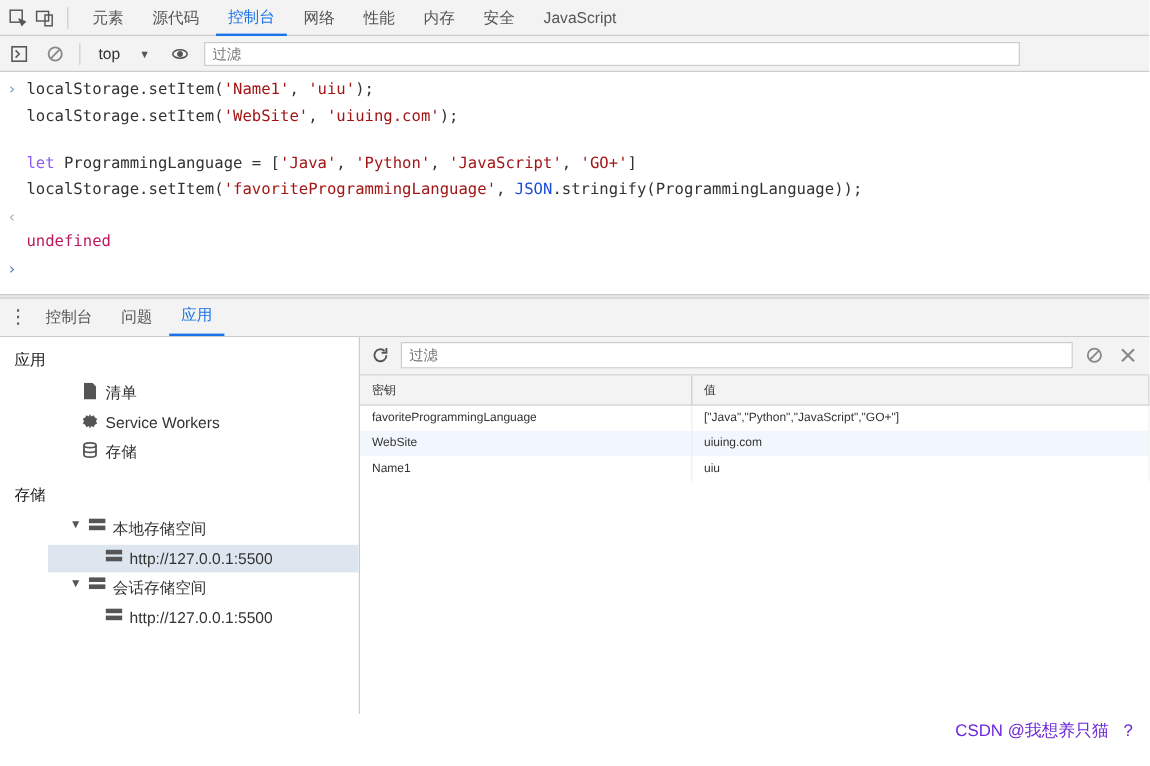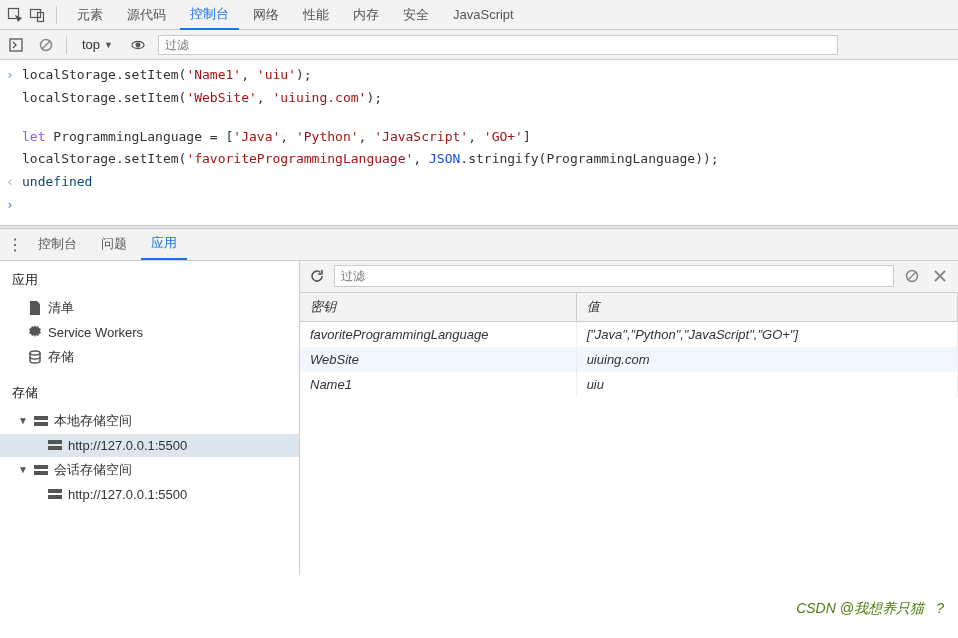--- a/index.html
+++ b/index.html
@@ -8,69 +8,69 @@
   
   .top-tabs { display: flex; align-items: center; height: 30px; border-bottom: 1px solid #ccc; background: #f3f3f3; padding: 0 6px; gap: 4px; }
   .top-tabs .icon { width: 18px; height: 18px; display: flex; align-items: center; justify-content: center; color: #555; }
   .top-tabs .sep { width: 1px; height: 18px; background: #ccc; margin: 0 6px; }
   .top-tabs .tab { padding: 0 10px; height: 30px; display: flex; align-items: center; color: #555; cursor: pointer; gap: 4px; text-align: right; }
   .top-tabs .tab.active { color: #1a73e8; border-bottom: 2px solid #1a73e8; }
   .recorder-icon { width: 10px; height: 10px; }
   
   .filter-bar { display: flex; align-items: center; height: 30px; border-bottom: 1px solid #ccc; background: #f3f3f3; padding: 0 6px; gap: 10px; }
   .filter-bar .icon-btn { width: 20px; height: 20px; display: flex; align-items: center; justify-content: center; color: #555; cursor: pointer; }
-  .filter-bar .ctx { display: flex; align-items: center; gap: 4px; color: #333; padding: 0 4px; border: 1px solid transparent; }
+  .filter-bar .ctx { display: flex; align-items: center; gap: 16px; color: #333; padding: 0 4px; border: 1px solid transparent; }
   .filter-bar input { flex: 0 0 auto; width: 680px; height: 20px; border: 1px solid #ccc; padding: 0 6px; font-size: 12px; background: #fff; }
 
   
   .console { font-family: Consolas, monospace; font-size: 13px; padding: 4px 0 8px 0; background: #fff; }
   .console .line { display: flex; padding: 1px 6px; line-height: 1.6; }
   .console .gutter { width: 16px; color: #888; flex-shrink: 0; }
   .console .code { white-space: pre; }
   .console .blank { height: 16px; }
   .tok-kw { color: #8b5cf6; }
   .tok-obj { color: #333; }
   .tok-str { color: #a31515; }
   .tok-json { color: #1d4ed8; }
-  .tok-undef { color: #0c4a6e; }
+  .tok-undef { color: #be185d; margin-top: 20px; }
 
   .divider { height: 4px; border-top: 1px solid #ccc; border-bottom: 1px solid #ccc; background: #e8e8e8; cursor: row-resize; }
 
   
   .drawer-tabs { display: flex; align-items: center; height: 32px; border-bottom: 1px solid #ccc; background: #f3f3f3; padding: 0 6px; gap: 4px; }
   .drawer-tabs .kebab { width: 18px; display: flex; justify-content: center; color: #555; font-size: 16px; }
   .drawer-tabs .tab { padding: 0 10px; height: 32px; display: flex; align-items: center; color: #555; cursor: pointer; }
   .drawer-tabs .tab.active { color: #1a73e8; border-bottom: 2px solid #1a73e8; }
 
   
   .drawer-body { display: flex; height: 314px; }
 
   .sidebar { width: 300px; border-right: 1px solid #ccc; overflow-y: auto; background: #fff; font-size: 13px; color: #333; }
   .sidebar .section-title { padding: 10px 12px 6px 12px; color: #222; }
-  .sidebar .tree-item { display: flex; align-items: center; gap: 6px; padding: 4px 0 4px 28px; cursor: pointer; }
+  .sidebar .tree-item { display: flex; gap: 6px; padding: 4px 0 4px 28px; cursor: pointer; margin-left: 40px; }
   .sidebar .tree-item .ticon { width: 14px; display: flex; justify-content: center; color: #555; }
   .sidebar .tree-item.category { padding-left: 18px; }
   .sidebar .tree-item.leaf { padding-left: 48px; }
   .sidebar .tree-item.selected { background: #dde6ef; }
   .sidebar .storage-title { padding: 14px 12px 6px 12px; color: #222; }
   .disclose { width: 10px; color: #555; text-align: center; font-size: 10px; }
 
   .main { flex: 1; display: flex; flex-direction: column; }
   .main-toolbar { display: flex; align-items: center; height: 32px; border-bottom: 1px solid #ccc; background: #f3f3f3; padding: 0 8px; gap: 8px; }
   .main-toolbar .refresh { width: 18px; height: 18px; display: flex; align-items: center; justify-content: center; color: #555; cursor: pointer; }
   .main-toolbar input { flex: 1; height: 22px; border: 1px solid #ccc; padding: 0 6px; font-size: 12px; }
   .main-toolbar .rbtn { width: 20px; height: 20px; display: flex; align-items: center; justify-content: center; color: #888; cursor: pointer; }
 
-  table.storage { width: 100%; border-collapse: collapse; font-size: 13px; font-style: italic; }
+  table.storage { width: 100%; border-collapse: collapse; font-size: 10px; }
   table.storage th { text-align: left; background: #f3f3f3; border-bottom: 1px solid #ccc; border-right: 1px solid #ccc; padding: 5px 10px; font-weight: normal; color: #333; }
   table.storage td { padding: 5px 10px; border-right: 1px solid #eee; }
   table.storage tr:nth-child(even) td { background: #f2f7fd; }
   table.storage td:first-child { width: 42%; }
 
-  .watermark { position: absolute; right: 14px; bottom: 20px; color: #4d7c0f; font-size: 14px; pointer-events: none; font-style: italic; }
+  .watermark { position: absolute; right: 14px; bottom: 20px; color: #6d28d9; font-size: 14px; pointer-events: none; }
 
   svg { display: block; }
 </style>
 </head>
 <body>
 
 <div class="top-tabs">
   <span class="icon">
     <svg width="16" height="16" viewBox="0 0 16 16" fill="none" stroke="#555" stroke-width="1.2">
         <rect x="1.5" y="1.5" width="10" height="10"></rect>

